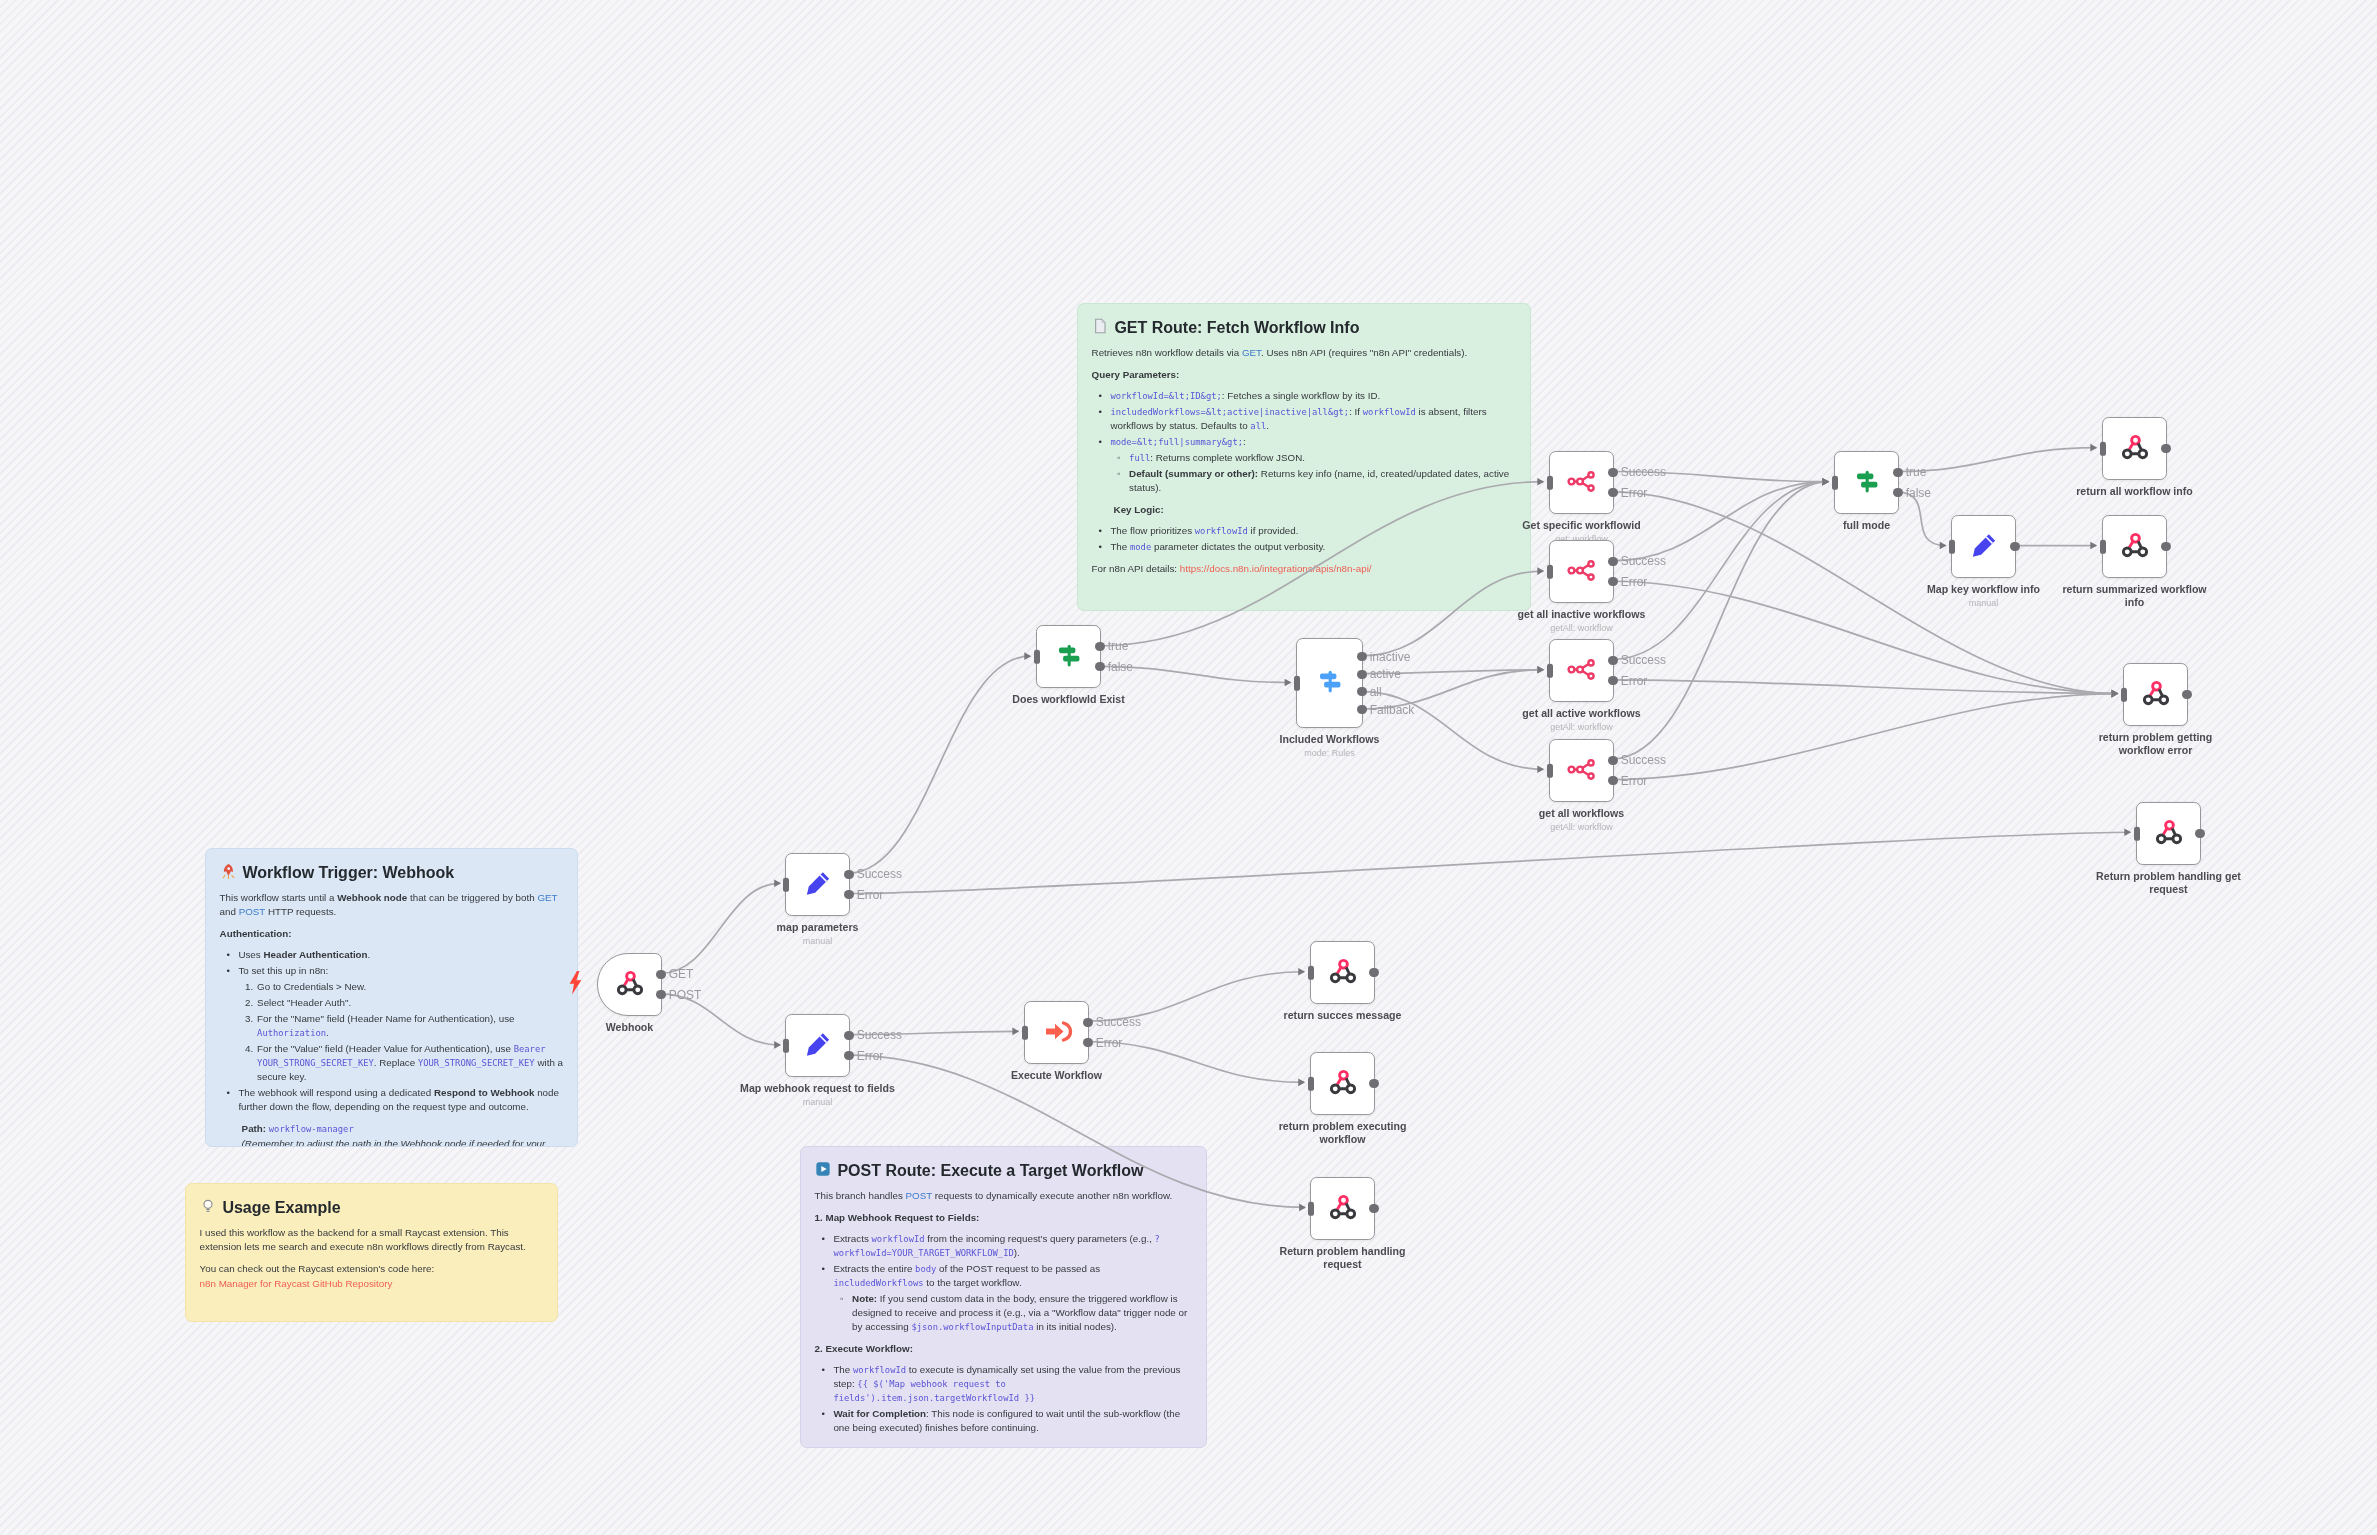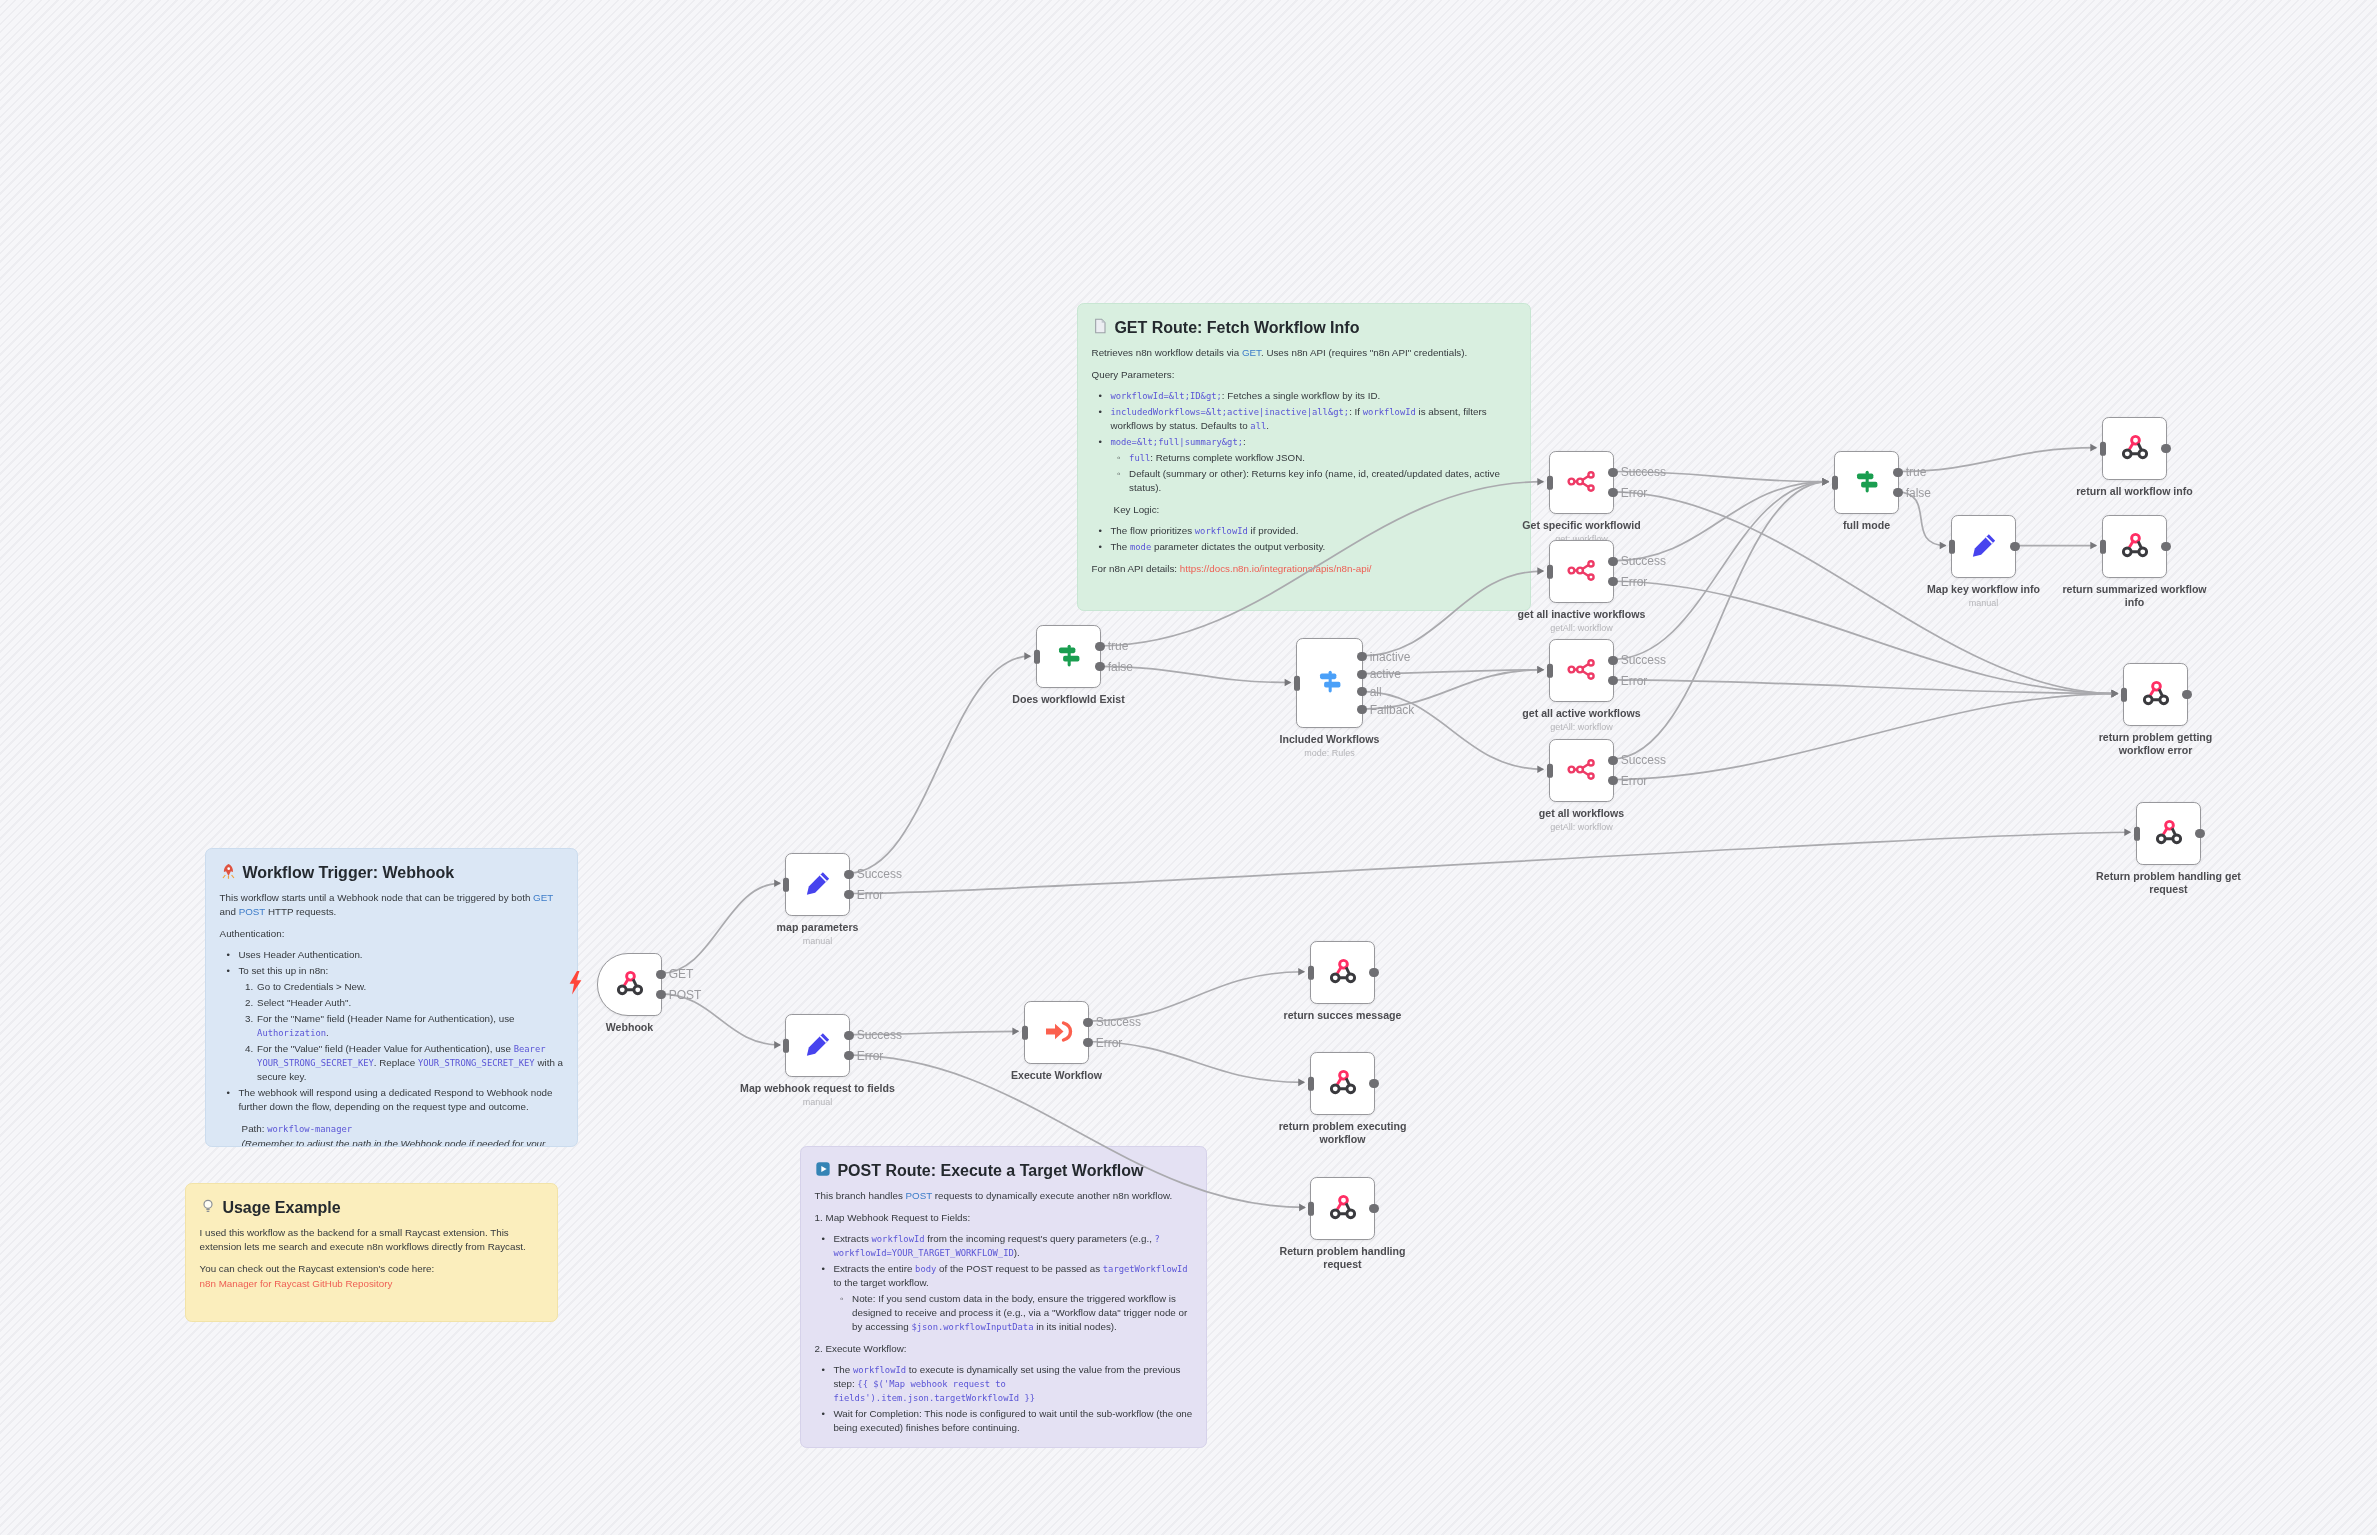--- a/index.html
+++ b/index.html
@@ -17,21 +17,21 @@
   .note.purple{background:#e4e1f3;border:0.9px solid #d6d2ea;}
   .note-title{display:flex;align-items:center;gap:6.8px;font-size:16px;font-weight:700;color:#24292e;margin:1.7px 0 8.5px 0;}
   .note-title svg{flex:0 0 auto;}
   .nb-p{font-size:9.8px;line-height:1.42;margin:7.7px 0;}
   .nb-p.ind2{padding-left:22px;}
   .nb-p.tight{margin-top:-6px;}
   .nb-li{font-size:9.8px;line-height:1.42;margin:2.1px 0;display:flex;}
   .nb-li.lvl1{padding-left:6.8px;}
   .nb-li.lvl2{padding-left:25.5px;}
   .nb-li .mk{flex:0 0 12px;}
-  .r-b{font-weight:400;}
+  .r-b{font-weight:700;}
   .r-i{font-style:italic;}
   .r-code{font-family:"DejaVu Sans Mono",monospace;font-size:0.9em;color:#5a55d6;}
   .r-link{color:#3c7cc9;}
   .r-red{color:#ee5f54;}
   
   #edges{position:absolute;left:0;top:0;width:2377px;height:1536px;z-index:2;}
   #edges path{stroke:#aaaaae;stroke-width:2;fill:none;}
   #edges polygon{fill:#77777b;}
   
   .node{position:absolute;background:#fff;border:1.4px solid #98989c;border-radius:6.8px;
@@ -207,21 +207,21 @@
         <span>POST Route: Execute a Target Workflow</span>
       </div>
       <div class="nb-p"><span><span>This branch handles </span><span class="r-link">POST</span><span> requests to dynamically execute another n8n workflow.</span></span></div>
       <div class="nb-p"><span><span class="r-b">1. Map Webhook Request to Fields:</span></span></div>
       <div class="nb-li lvl1">
         <span class="mk">•</span>
         <span><span>Extracts </span><span class="r-code">workflowId</span><span> from the incoming request's query parameters (e.g., </span><span class="r-code">?workflowId=YOUR_TARGET_WORKFLOW_ID</span><span>).</span></span>
       </div>
       <div class="nb-li lvl1">
         <span class="mk">•</span>
-        <span><span>Extracts the entire </span><span class="r-code">body</span><span> of the POST request to be passed as </span><span class="r-code">targetWorkflowId</span><span> to the target workflow.</span></span>
+        <span><span>Extracts the entire </span><span class="r-code">body</span><span> of the POST request to be passed as </span><span class="r-code">includedWorkflows</span><span> to the target workflow.</span></span>
       </div>
       <div class="nb-li lvl2">
         <span class="mk">◦</span>
         <span><span class="r-b">Note:</span><span> If you send custom data in the body, ensure the triggered workflow is designed to receive and process it (e.g., via a "Workflow data" trigger node or by accessing </span><span class="r-code">$json.workflowInputData</span><span> in its initial nodes).</span></span>
       </div>
       <div class="nb-p"><span><span class="r-b">2. Execute Workflow:</span></span></div>
       <div class="nb-li lvl1">
         <span class="mk">•</span>
         <span><span>The </span><span class="r-code">workflowId</span><span> to execute is dynamically set using the value from the previous step: </span><span class="r-code">{{ $('Map webhook request to fields').item.json.targetWorkflowId }}</span></span>
       </div>

